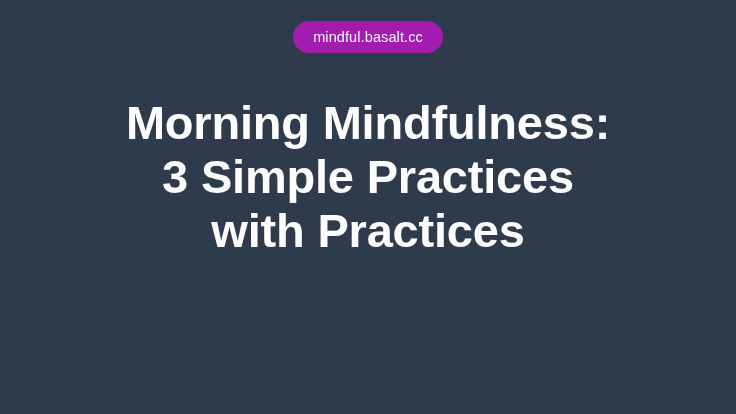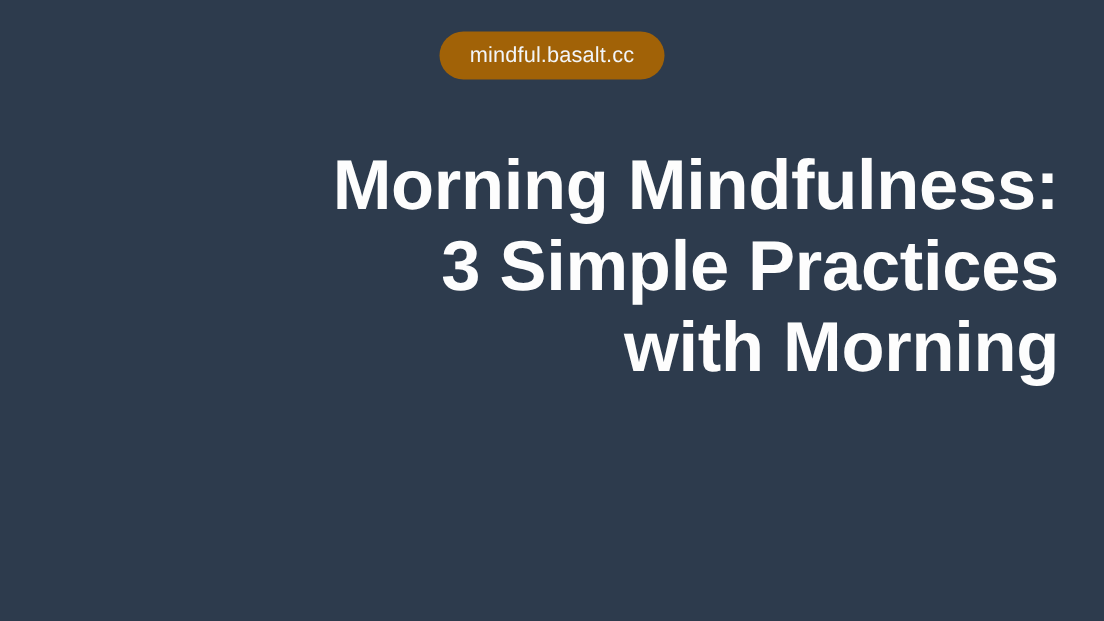--- a/index.html
+++ b/index.html
@@ -32,39 +32,39 @@
     display: flex;
     justify-content: center;
   }
   .url-badge {
     height: 32px;
     display: flex;
     align-items: center;
     justify-content: center;
     padding: 0 20px;
     border-radius: 16px;
-    background: #a16207;
+    background: #a21caf;
     box-sizing: border-box;
   }
   .url-badge-text {
     font-family: "Liberation Sans", sans-serif;
     font-size: 14.5px;
     font-weight: 400;
     letter-spacing: 0.1px;
     color: #f2f5f8;
     white-space: nowrap;
     line-height: 1;
   }
   
   .headline {
     position: absolute;
     top: 96px;
     left: 0;
     width: 736px;
-    text-align: right;
+    text-align: center;
     padding: 0 30px;
     box-sizing: border-box;
   }
   .headline-line {
     font-family: "Liberation Sans", sans-serif;
     font-size: 47px;
     font-weight: 700;
     line-height: 54px;
     letter-spacing: -0.2px;
     color: #fdfdfd;
@@ -78,16 +78,16 @@
 
   <div class="badge-row">
     <div class="url-badge">
       <span class="url-badge-text">mindful.basalt.cc</span>
     </div>
   </div>
 
   <div class="headline">
     <div class="headline-line">Morning Mindfulness:</div>
     <div class="headline-line">3 Simple Practices</div>
-    <div class="headline-line">with Morning</div>
+    <div class="headline-line">with Practices</div>
   </div>
 
 </div>
 
 </body></html>

